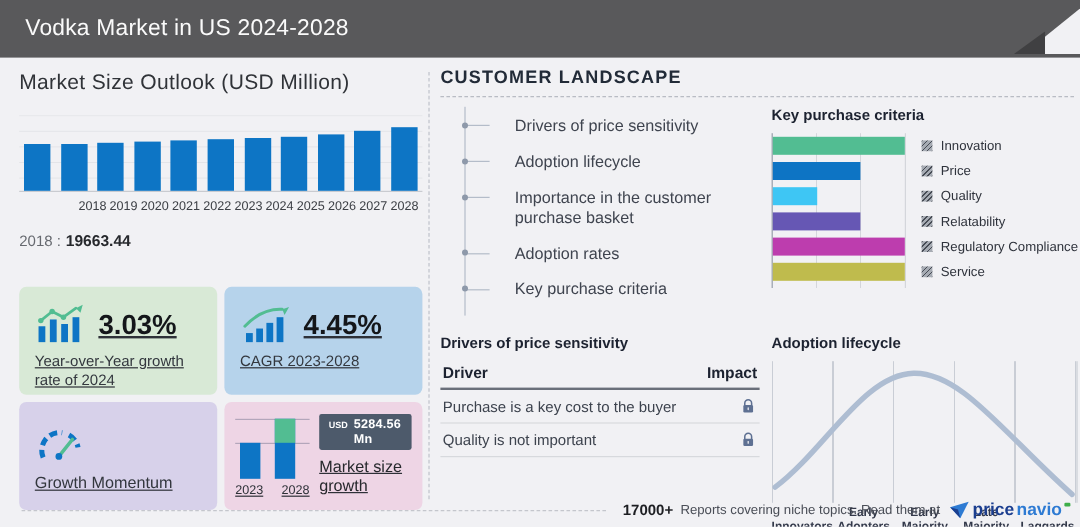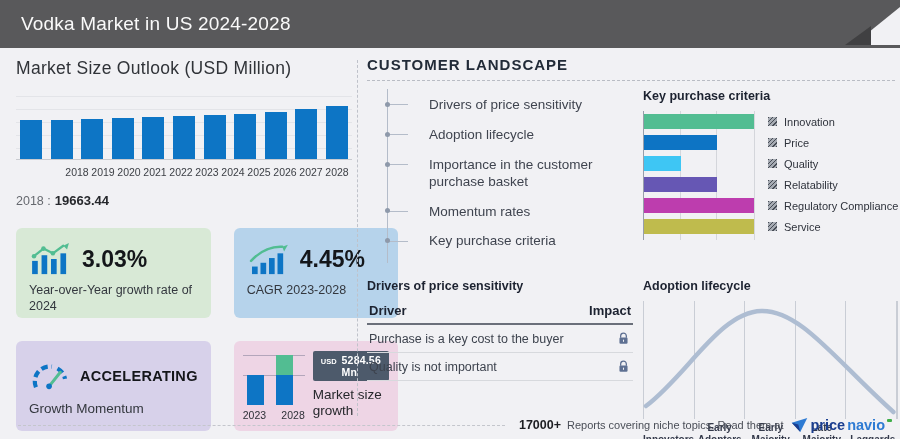--- a/index.html
+++ b/index.html
@@ -38,21 +38,21 @@
     background-image:linear-gradient(#e3e4e8 1px, transparent 1px);
     background-size:100% 13px;
     border-bottom:1px solid #c9cbd0;
   }
   .mslot { width:26px; display:flex; justify-content:center; align-items:flex-end; }
   .mbar { width:22px; background:#0d75c5; }
   .market-x { display:flex; justify-content:flex-end; margin-top:6px; padding:0 2px; height:15px; }
   .mxl { width:26px; text-align:center; font-size:10.5px; color:#3d4046; }
   .baseline-line { margin-top:12px; font-size:12.5px; color:#66696f; }
   .baseline-line b { color:#26282c; font-size:13px; margin-left:4px; }
-  .stat-grid { margin-top:20px; display:grid; grid-template-columns:1fr 1fr; gap:23px; }
+  .stat-grid { margin-top:31px; display:grid; grid-template-columns:1fr 1fr; gap:6px;text-decoration:underline; }
   .stat-box { height:90px; border-radius:6px; padding:10px 13px; }
   .box-yoy { background:#d8e9d6; }
   .box-cagr { background:#b6d3eb; }
   .box-momentum { background:#d7d1ea; }
   .box-growth { background:#eed5e5; padding:8px 9px; }
   .stat-top { display:flex; align-items:center; gap:9px; margin-top:4px; }
   .stat-value { font-size:23px; font-weight:700; color:#14161a; }
   .stat-label { margin-top:7px; font-size:12.5px; color:#33373e; line-height:1.25; }
   .mom-value { font-size:14.5px; font-weight:700; color:#14161a; letter-spacing:.3px; }
   .mom-label { margin-top:10px; font-size:13.5px; color:#33373e; }
@@ -227,21 +227,20 @@
     </div>
 
     <div class="stat-box box-momentum">
       <div class="stat-top" style="margin-top:10px;">
         <svg width="42" height="30" viewBox="0 0 42 32">
           <path d="M6 28 A 16 16 0 0 1 23 6" fill="none" stroke="#0d75c5" stroke-width="4.5" stroke-dasharray="7 4" stroke-linecap="butt"></path>
           <path d="M29 8 A 16 16 0 0 1 37 19" fill="none" stroke="#0d75c5" stroke-width="4.5" stroke-dasharray="7 4"></path>
           <line x1="20" y1="27" x2="32" y2="12" stroke="#52bd92" stroke-width="3.2" stroke-linecap="round"></line>
           <circle cx="20" cy="27" r="3" fill="#0d75c5"></circle>
         </svg>
-        <div class="mom-value">ACCELERATING</div>
       </div>
       <div class="mom-label">Growth Momentum</div>
     </div>
 
     <div class="stat-box box-growth">
       <div class="growth-flex">
         <div class="mini-chart">
           <div class="mini-plot">
             <div class="mini-grid g1"></div>
             <div class="mini-grid g2"></div>
@@ -272,21 +271,21 @@
 <div class="right-col">
   <div class="cl-title">CUSTOMER LANDSCAPE</div>
   <div class="cl-rule"></div>
 
   <div class="right-grid">
 
     <ul class="cl-list">
         <li>Drivers of price sensitivity</li>
         <li>Adoption lifecycle</li>
         <li>Importance in the customer purchase basket</li>
-        <li>Momentum rates</li>
+        <li>Adoption rates</li>
         <li>Key purchase criteria</li>
       </ul>
 
     <div>
       <div class="sub-title">Key purchase criteria</div>
       <div class="kpc-flex">
         <div class="kpc-chart">
             <div class="kpc-bar" style="width: 100%; background: rgb(82, 189, 146);"></div>
             <div class="kpc-bar" style="width: 66.6667%; background: rgb(13, 116, 196);"></div>
             <div class="kpc-bar" style="width: 33.3333%; background: rgb(62, 198, 244);"></div>

